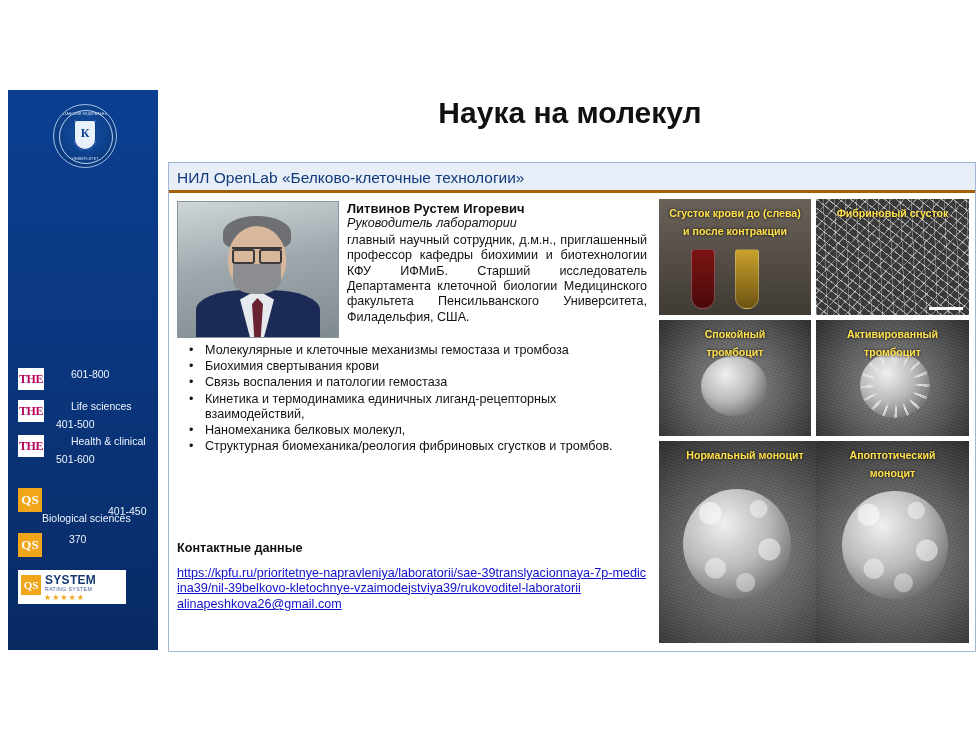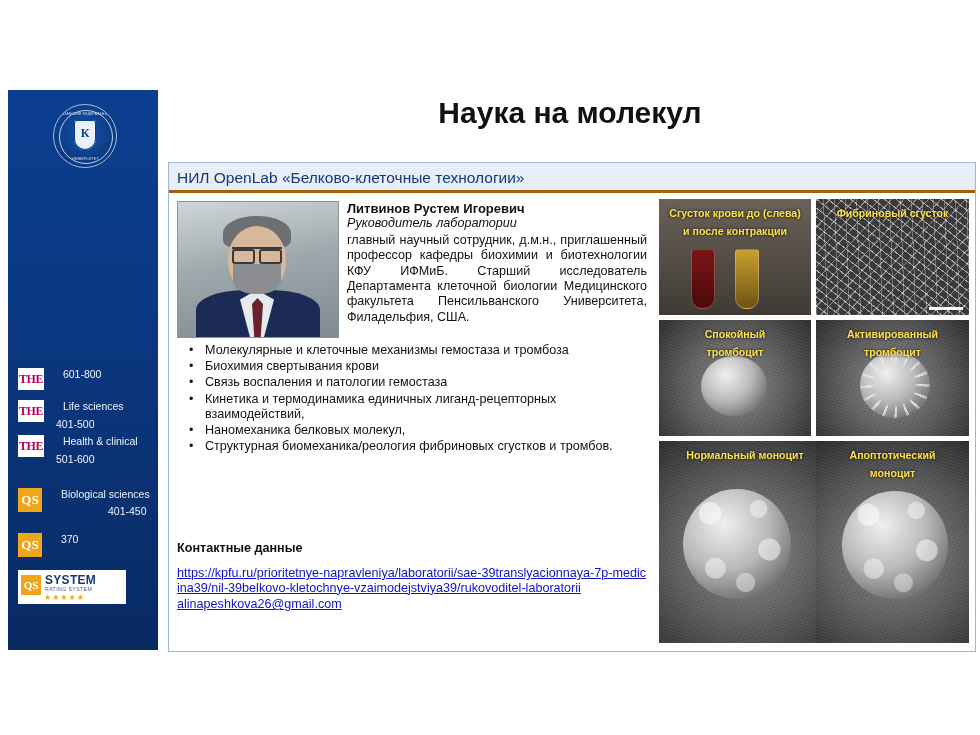--- a/index.html
+++ b/index.html
@@ -108,21 +108,21 @@
     color: #ffffff;
     font-family: "Liberation Serif", serif;
     font-weight: bold;
     font-size: 13px;
     text-align: center;
     line-height: 24px;
   }
   .rank-text {
     display: inline-block;
     vertical-align: top;
-    margin-left: 16px;
+    margin-left: 24px;
     max-width: 96px;
   }
   .stars-badge {
     position: absolute;
     left: 10px;
     top: 480px;
     width: 108px;
     height: 34px;
     background: #ffffff;
     color: #163a73;

